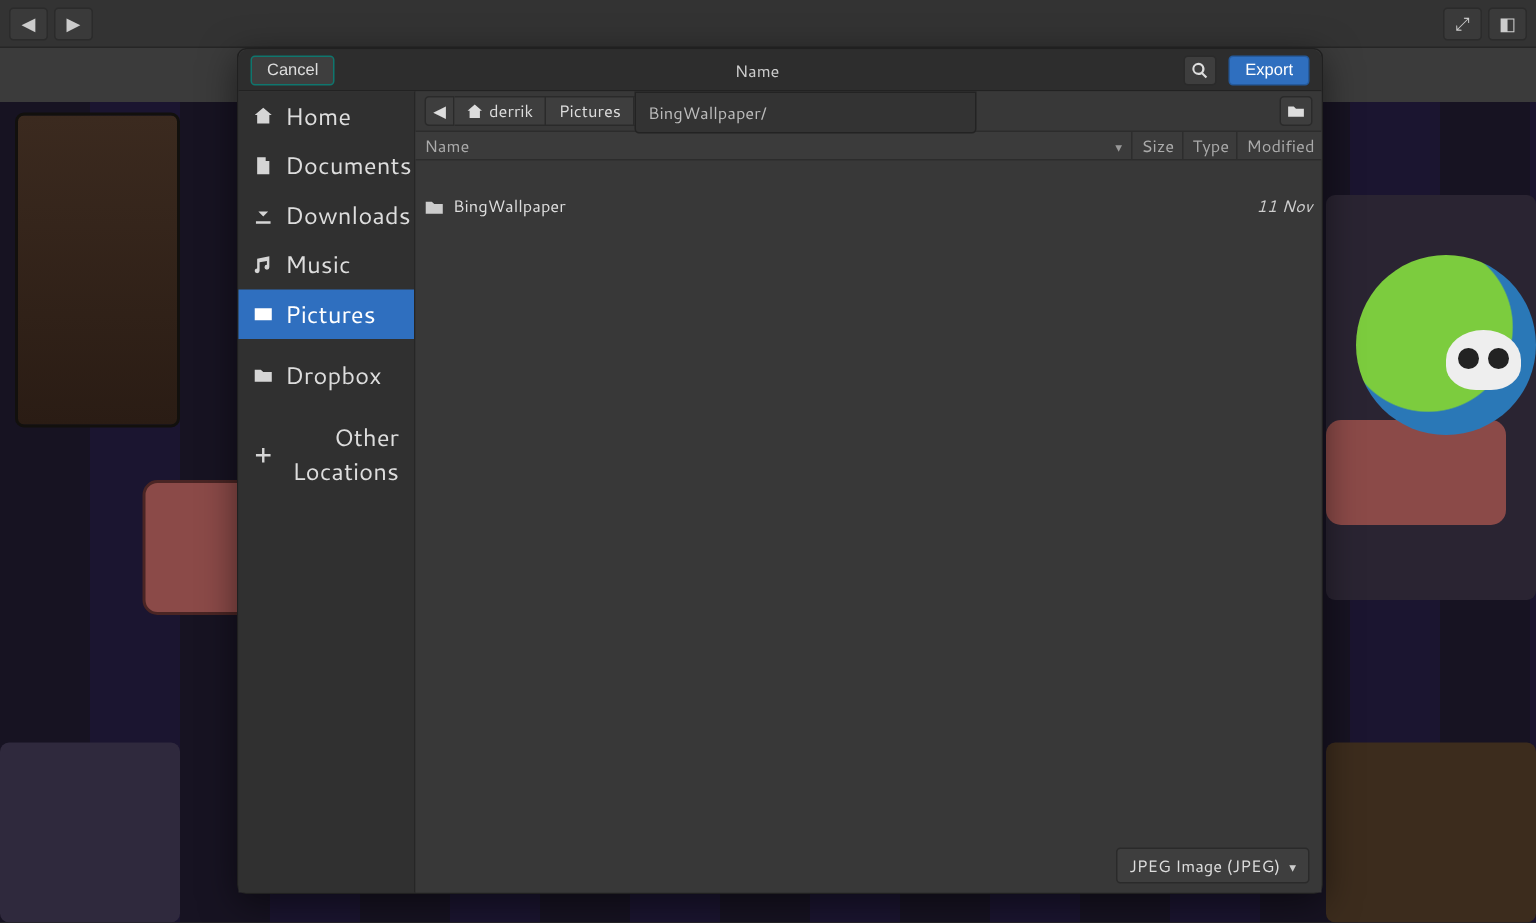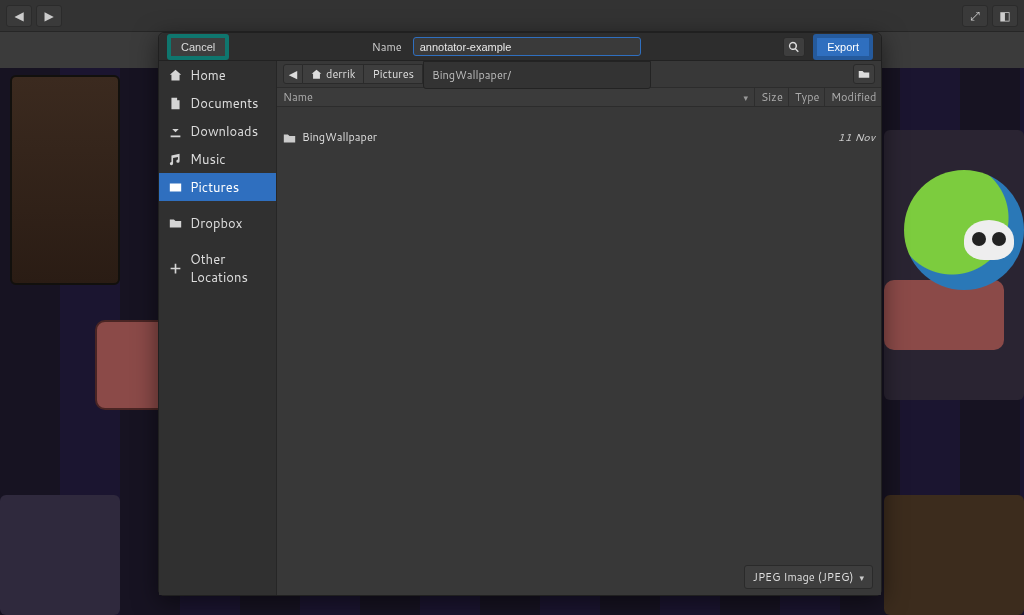--- a/index.html
+++ b/index.html
@@ -46,21 +46,21 @@
     background:#383838; border:1px solid #202020; border-radius:6px;
     display:flex; flex-direction:column;
     box-shadow: 0 6px 24px rgba(0,0,0,0.5);
   }
   .dialog-header {
     height:28px; display:flex; align-items:center; padding:0 8px;
     background:#2d2d2d; border-bottom:1px solid #222; border-radius:6px 6px 0 0;
     gap:8px;
   }
   .btn {
-    background:#3e3e3e; border:4px solid #0f766e; border-radius:3px;
+    background:#3e3e3e; border:1px solid #0f766e; border-radius:3px;
     color:#ddd; padding:3px 10px; font-size:11px; cursor:pointer;
   }
   .btn.primary { background:#2f6fbf; border-color:#255a9c; color:#fff; }
   .hdr-spacer { flex:1; }
   .name-label { font-size:11px; color:#ccc; margin-right:3px;}
   .name-field {
     flex:0 0 228px; height:19px; background:#3a3a3a;
     border:1.5px solid #2f6fbf; border-radius:3px;
     color:#e8e8e8; padding:0 6px; font-size:11px;
     outline:none;
@@ -74,21 +74,21 @@
 
   .dialog-body { flex:1; display:flex; min-height:0; }
 
   
   .sidebar {
     width:118px; background:#303030; border-right:1px solid #262626;
     display:flex; flex-direction:column; padding-top:0;
   }
   .side-item {
     display:flex; align-items:center; gap:8px; padding:5px 10px;
-    font-size:13px; color:#ddd; cursor:pointer;
+    font-size:16px; color:#ddd; cursor:pointer;text-align:right;
   }
   .side-item svg { width:13px; height:13px; fill:#d5d5d5; flex:0 0 13px; }
   .side-item.selected { background:#2f6fbf; color:#fff; }
   .side-item.selected svg { fill:#fff; }
   .side-sep { height:8px; }
   .side-svg { display:inline-block; }
 
   
   .main-panel { flex:1; display:flex; flex-direction:column; background:#383838; }
   .path-row { height:26px; display:flex; align-items:center; padding:4px 6px; gap:0; }
@@ -175,21 +175,20 @@
       <span>◧</span>
     </div>
   </div>
 </div>
 
 <div class="dialog">
   <div class="dialog-header">
     <button class="btn">Cancel</button>
     <div class="hdr-spacer"></div>
     <span class="name-label">Name</span>
-    <input class="name-field" type="text" value="annotator-example" style="">
     <div class="hdr-spacer"></div>
     <div class="search-btn">
       <svg viewBox="0 0 16 16">
           <path d="M6.5 1a5.5 5.5 0 014.28 8.94l3.64 3.64-1.34 1.34-3.64-3.64A5.5 5.5 0 116.5 1zm0 2a3.5 3.5 0 100 7 3.5 3.5 0 000-7z"></path>
         </svg>
     </div>
     <button class="btn primary">Export</button>
   </div>
 
   <div class="completion-box">

